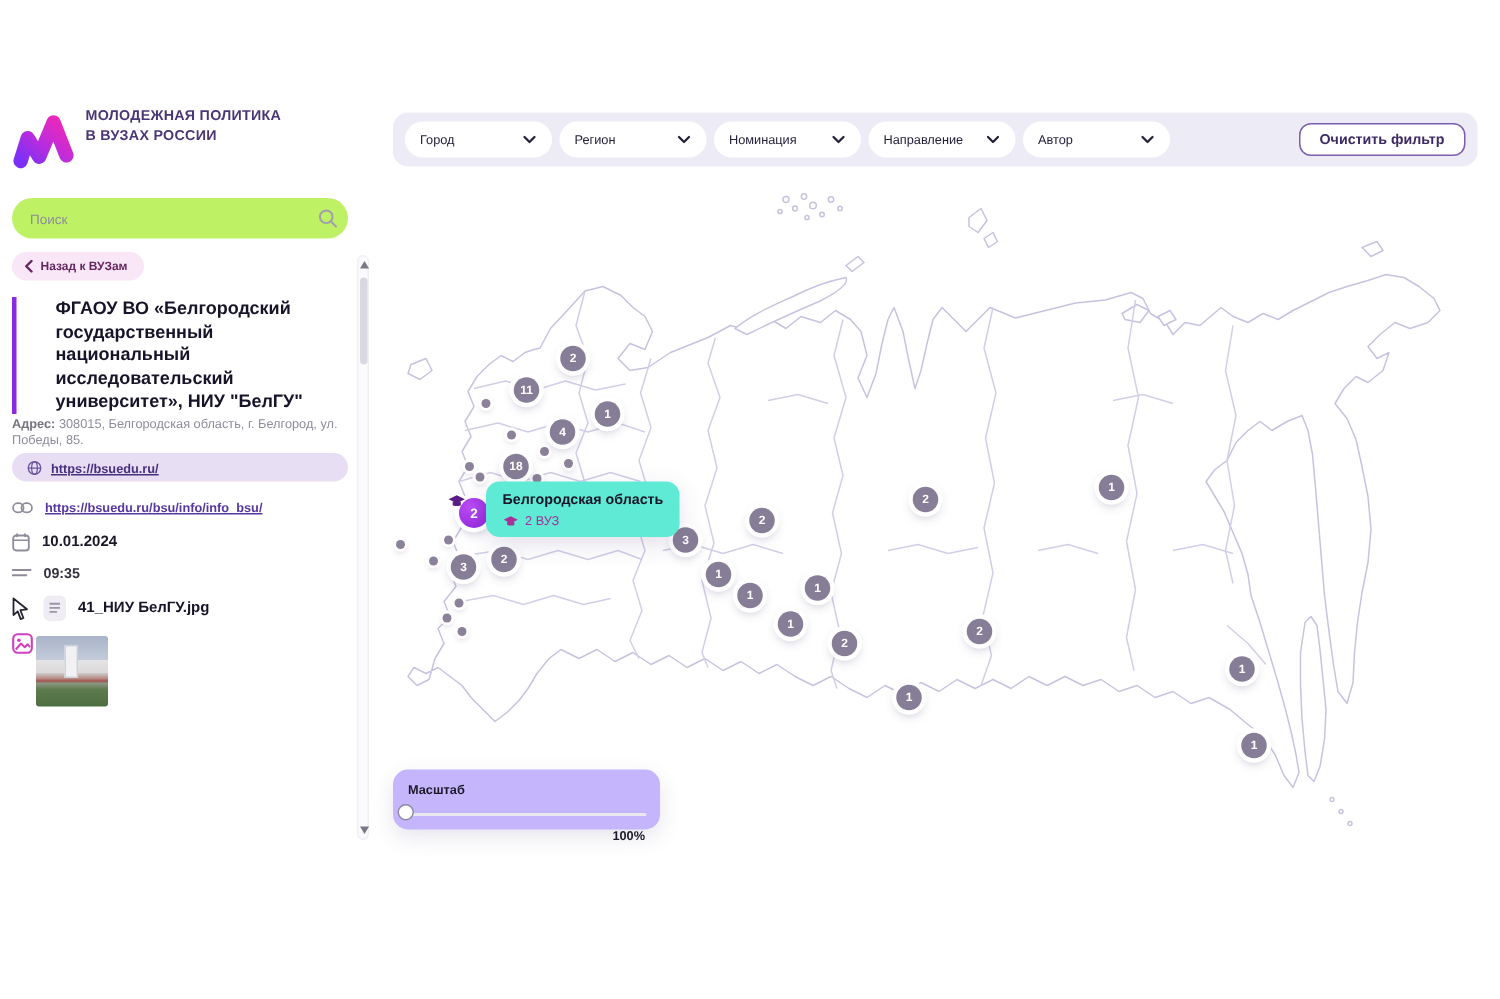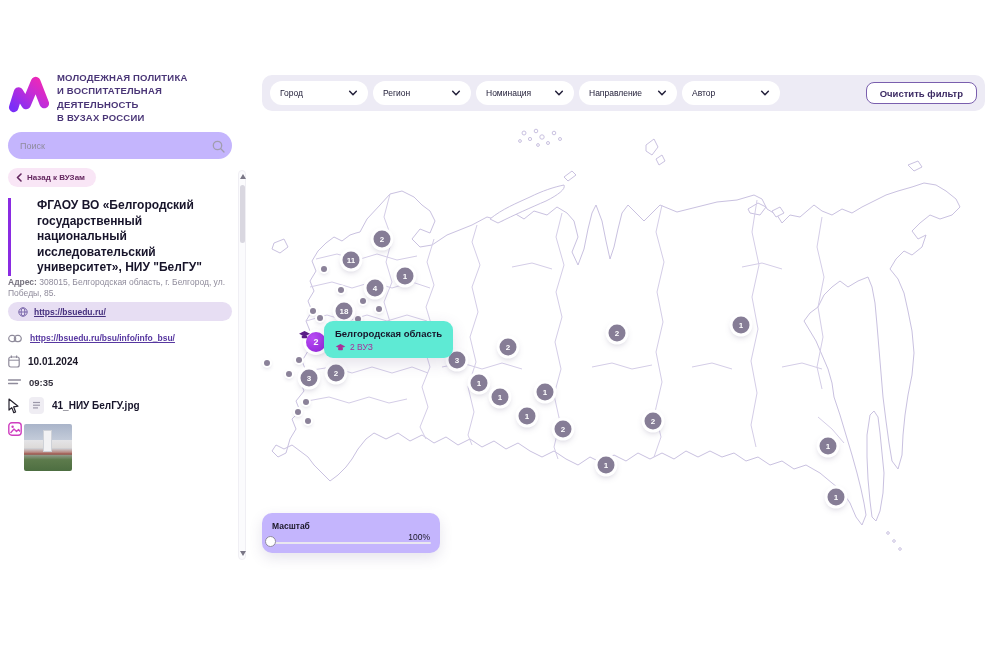--- a/index.html
+++ b/index.html
@@ -6,21 +6,21 @@
   html,body { width:1000px; height:666px; background:#ffffff;
     font-family:"Liberation Sans", sans-serif; position:relative; overflow:hidden; }
 
   .abs { position:absolute; }
 
   
   .brand-title { left:57px; top:71px; width:185px; font-size:9.5px; line-height:1.42;
     font-weight:bold; color:#4a3677; letter-spacing:.2px; }
   .logo { left:8px; top:74px; }
 
-  .search-box { left:8px; top:132px; width:224px; height:27px; background:#c4b5fd;
+  .search-box { left:8px; top:132px; width:224px; height:27px; background:#bef264;
     border:none; border-radius:14px; padding:0 30px 0 12px; font-size:9px; color:#2a2738;
     font-family:"Liberation Sans", sans-serif; outline:none; }
   .search-box::placeholder { color:#8f8b9c; }
   .search-ic { left:212px; top:139px; }
 
   .back-pill { left:8px; top:168px; height:19px; background:#f9e6f6; border-radius:10px;
     display:inline-flex; align-items:center; gap:5px; padding:0 11px 0 8px; cursor:pointer; }
   .back-pill span { font-size:8px; font-weight:bold; color:#64275f; }
 
   .uni-title { left:8px; top:198px; width:227px; border-left:3px solid #8a2be2;
@@ -85,21 +85,21 @@
     padding:7px 11px 6px 11px; box-shadow:0 5px 16px rgba(80,62,120,.16); z-index:7; }
   .tooltip .tt-region { font-size:9.5px; font-weight:bold; color:#17142a; white-space:nowrap; }
   .tooltip .tt-count { margin-top:3px; display:flex; align-items:center; gap:4px;
     font-size:8.5px; font-weight:normal; color:#a83099; white-space:nowrap; }
   .flag-ic { position:absolute; left:36px; top:209px; z-index:8; }
 
   
   .scale-card { left:262px; top:513px; width:178px; height:40px; background:#c4b5fd; border-radius:10px;
     box-shadow:0 5px 14px rgba(80,62,120,.14); }
   .scale-card .lbl { position:absolute; left:10px; top:8px; font-size:8.5px; font-weight:bold; color:#1b1828; }
-  .scale-card .val { position:absolute; right:10px; top:4px; font-size:8.5px; font-weight:normal; color:#1b1828;margin-top:15px; }
+  .scale-card .val { position:absolute; right:10px; top:24px; font-size:8.5px; font-weight:bold; color:#1b1828;margin-top:15px; }
   .scale-track { position:absolute; left:9px; right:9px; top:29px; height:2px; background:#e9e7ef;
     border-radius:1px; cursor:pointer; }
   .scale-knob { position:absolute; left:3px; top:23px; width:11px; height:11px; border-radius:50%;
     background:#fff; border:1.5px solid #8f8b9e; cursor:grab; }
 </style>
 </head>
 <body>
 
 <div class="abs logo">
   <svg width="42" height="40" viewBox="0 0 44 40">
@@ -108,21 +108,20 @@
         <stop offset="0" stop-color="#7b2ff7"></stop>
         <stop offset="0.55" stop-color="#c32cd8"></stop>
         <stop offset="1" stop-color="#f028b5"></stop>
       </linearGradient>
     </defs>
     <polyline points="6,34 11,18 19,31 29,7 38,30" fill="none" stroke="url(#lg)" stroke-width="10" stroke-linecap="round" stroke-linejoin="round"></polyline>
   </svg>
 </div>
 <div class="abs brand-title">
   <div>МОЛОДЕЖНАЯ ПОЛИТИКА</div>
-  <div>И ВОСПИТАТЕЛЬНАЯ ДЕЯТЕЛЬНОСТЬ</div>
   <div>В ВУЗАХ РОССИИ</div>
 </div>
 
 <input class="abs search-box" placeholder="Поиск" style="">
 <div class="abs search-ic">
   <svg width="13" height="13" viewBox="0 0 13 13">
     <circle cx="5.5" cy="5.5" r="4.2" fill="none" stroke="#a19dae" stroke-width="1.3"></circle>
     <line x1="8.8" y1="8.8" x2="12" y2="12" stroke="#a19dae" stroke-width="1.3" stroke-linecap="round"></line>
   </svg>
 </div>

